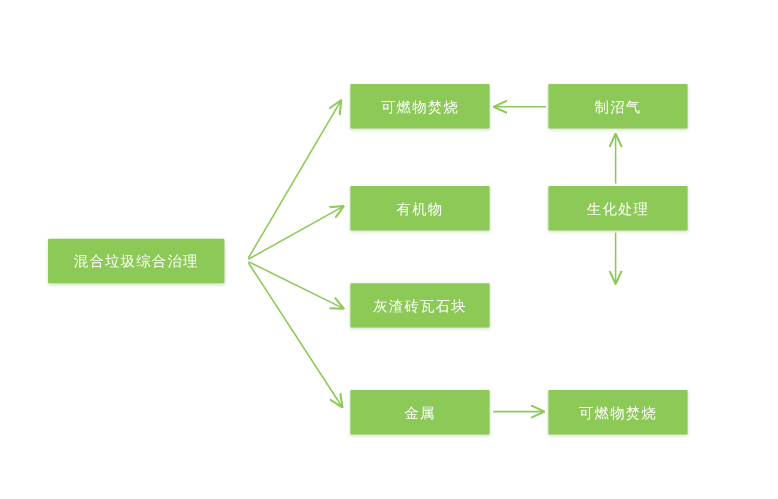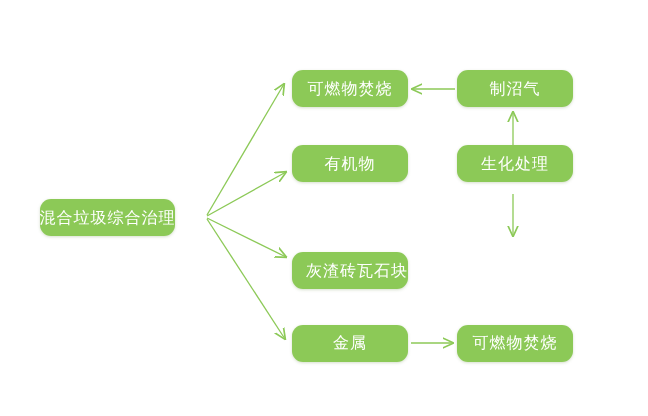--- a/index.html
+++ b/index.html
@@ -26,53 +26,53 @@
     pointer-events: none;
   }
   .node {
     position: absolute;
     box-sizing: border-box;
     background: #8CC957;
     color: #ffffff;
     display: flex;
     align-items: center;
     justify-content: center;
-    font-size: 16px;
+    font-size: 12px;
     letter-spacing: 1px;
     line-height: 1;
     text-align: center;
-    border-radius: 11px;
+    border-radius: 1px;
     box-shadow: 0 1px 3px rgba(120,150,90,0.30);
     z-index: 2;
     user-select: none;
   }
   .node-label {
     display: block;
     white-space: nowrap;
   }
   .node-root {
     left: 40px;
     top: 199px;
-    width: 135px;
+    width: 147px;
     height: 37px;
   }
   .col-mid {
     left: 292px;
     width: 116px;
     height: 37px;
   }
   .col-right {
     left: 457px;
     width: 116px;
     height: 37px;
   }
   .row-1 { top: 70px; }
-  .row-2 { top: 145px; }
-  .row-3 { top: 252px; justify-content: flex-end; }
-  .row-4 { top: 325px; font-family: Liberation Mono, monospace; }
+  .row-2 { top: 155px; }
+  .row-3 { top: 236px; }
+  .row-4 { top: 325px; }
 </style>
 </head>
 <body>
 
 <div id="canvas">
 
   <svg id="edges" viewBox="0 0 648 416" width="648" height="416" xmlns="http://www.w3.org/2000/svg">
     <defs>
       <marker id="arrowhead" markerWidth="9" markerHeight="9" refX="8" refY="4.5" orient="auto" markerUnits="strokeWidth">
         <path d="M0,0.6 L8.6,4.5 L0,8.4" fill="none" stroke="#8CC957" stroke-width="1.3" stroke-linecap="round" stroke-linejoin="round"></path>

